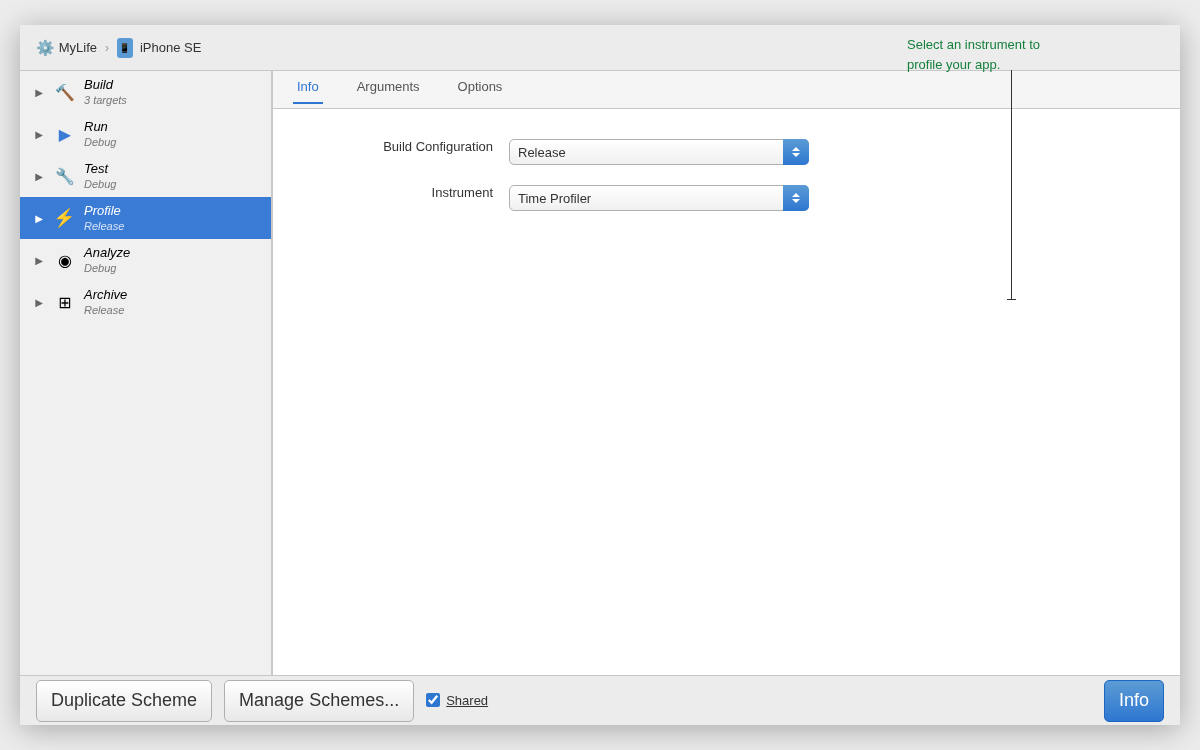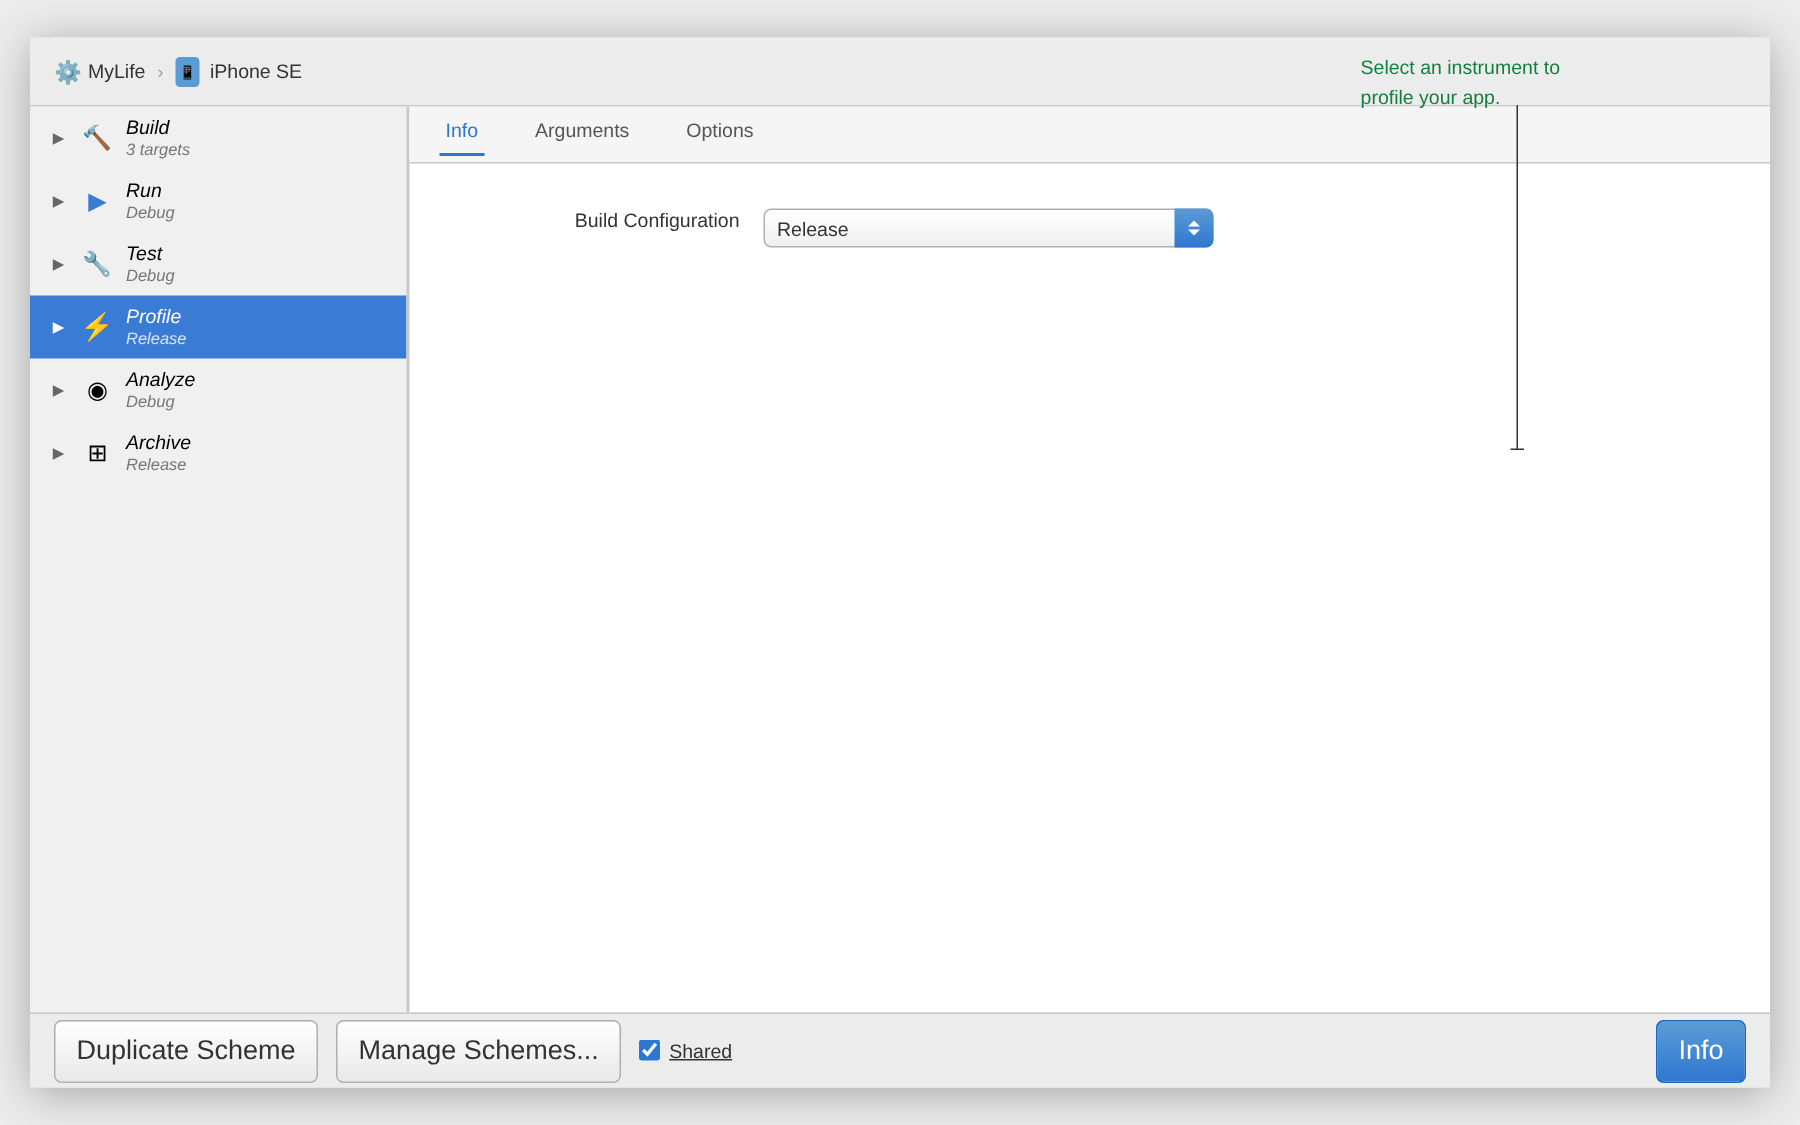--- a/index.html
+++ b/index.html
@@ -429,20 +429,35 @@
               <option>Debug</option>
             </select>
             <div class="select-arrow">
               <div class="arrow-up"></div>
               <div class="arrow-down"></div>
             </div>
           </div>
         </div>
 
 
+        <div class="form-row">
+          <span class="form-label">Instrument</span>
+          <div class="form-select-wrapper">
+            <select class="form-select">
+              <option>Time Profiler</option>
+              <option>Allocations</option>
+              <option>Leaks</option>
+              <option>Core Data</option>
+            </select>
+            <div class="select-arrow">
+              <div class="arrow-up"></div>
+              <div class="arrow-down"></div>
+            </div>
+          </div>
+        </div>
 
       </div>
     </div>
 
   </div>
 
   <div class="bottom-bar">
     <button class="btn">Duplicate Scheme</button>
     <button class="btn">Manage Schemes...</button>
     <div class="checkbox-wrapper">

